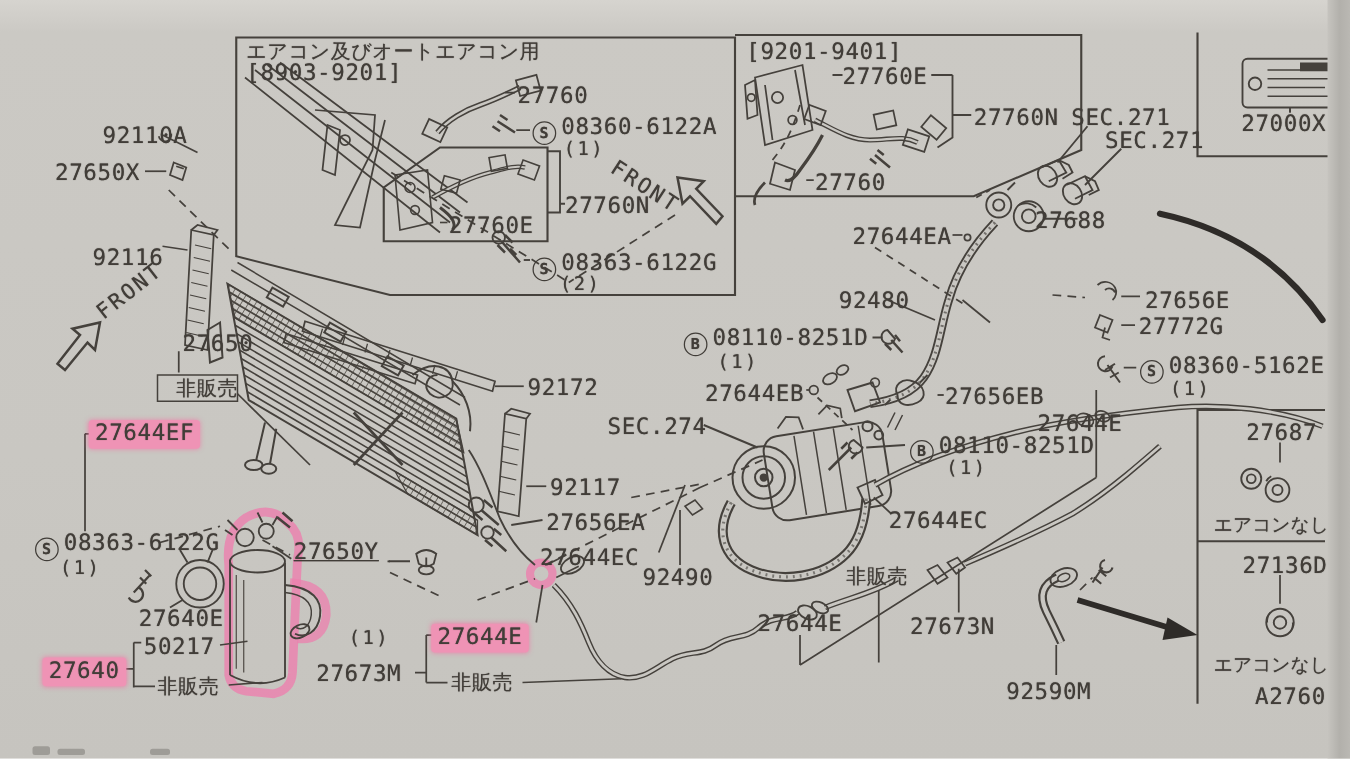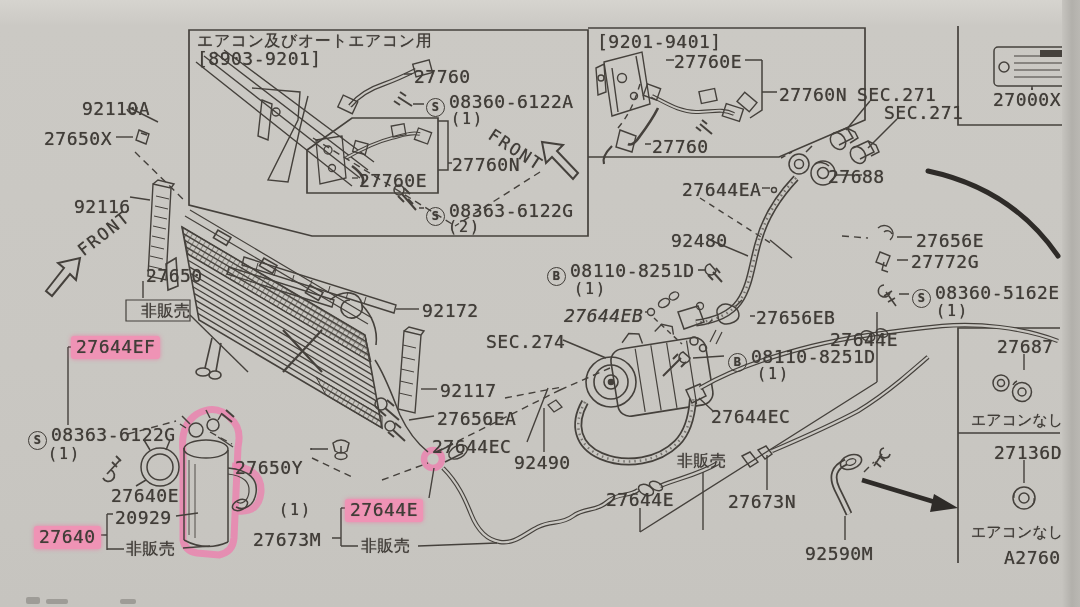--- a/index.html
+++ b/index.html
@@ -378,24 +378,24 @@
       <div class="lbl pn" style="left: 68px; top: 99px; margin-left: 14px;"><span>92110A</span></div>
       <div class="lbl pn" style="left: 44px; top: 129px;"><span>27650X</span></div>
       <div class="lbl pn" style="left: 74px; top: 197px;"><span>92116</span></div>
       <div class="lbl pn rot-l" style="left: 80px; top: 243px;"><span>FRONT</span></div>
       <div class="lbl pn" style="left: 118px; top: 266px; margin-left: 28px;"><span>27650</span></div>
       <div class="lbl jp" style="left: 141px; top: 302px;"><span>非販売</span></div>
       <div class="lbl pn hl" style="left: 76px; top: 337px; text-align: center;"><span>27644EF</span></div>
       <div class="lbl pn" style="left: 28px; top: 425px;"><span class="circ">S</span><span>08363-6122G</span></div>
       <div class="lbl sm" style="left: 48px; top: 446px;"><span>(1)</span></div>
       <div class="lbl pn" style="left: 111px; top: 486px;"><span>27640E</span></div>
-      <div class="lbl pn" style="left: 115px; top: 508px;"><span>20929</span></div>
+      <div class="lbl pn" style="left: 115px; top: 508px;"><span>50217</span></div>
       <div class="lbl pn hl" style="left: 39px; top: 527px;"><span>27640</span></div>
       <div class="lbl jp" style="left: 126px; top: 540px;"><span>非販売</span></div>
-      <div class="lbl pn" style="left: 235px; top: 458px;"><span>27650Y</span></div>
+      <div class="lbl pn" style="left: 235px; top: 432px; text-decoration: underline;"><span>27650Y</span></div>
       <div class="lbl sm" style="left: 279px; top: 502px;"><span>(1)</span></div>
       <div class="lbl pn hl" style="left: 350px; top: 500px;"><span>27644E</span></div>
       <div class="lbl pn" style="left: 253px; top: 530px;"><span>27673M</span></div>
       <div class="lbl jp" style="left: 361px; top: 537px;"><span>非販売</span></div>
       <div class="lbl jp" style="left: 197px; top: 32px; text-align: center;"><span>エアコン及びオートエアコン用</span></div>
       <div class="lbl pn" style="left: 197px; top: 49px;"><span>[8903-9201]</span></div>
       <div class="lbl pn" style="left: 414px; top: 67px;"><span>27760</span></div>
       <div class="lbl pn" style="left: 426px; top: 92px;"><span class="circ">S</span><span>08360-6122A</span></div>
       <div class="lbl sm" style="left: 451px; top: 111px;"><span>(1)</span></div>
       <div class="lbl pn rot-r" style="left: 490px; top: 124px;"><span>FRONT</span></div>
@@ -408,21 +408,21 @@
       <div class="lbl pn" style="left: 779px; top: 85px;"><span>27760N</span></div>
       <div class="lbl pn" style="left: 652px; top: 137px;"><span>27760</span></div>
       <div class="lbl pn" style="left: 857px; top: 85px;"><span>SEC.271</span></div>
       <div class="lbl pn" style="left: 884px; top: 103px;"><span>SEC.271</span></div>
       <div class="lbl pn" style="left: 993px; top: 90px;"><span>27000X</span></div>
       <div class="lbl pn" style="left: 828px; top: 167px;"><span>27688</span></div>
       <div class="lbl pn" style="left: 682px; top: 180px;"><span>27644EA</span></div>
       <div class="lbl pn" style="left: 654px; top: 231px; margin-left: 17px;"><span>92480</span></div>
       <div class="lbl pn" style="left: 547px; top: 261px;"><span class="circ">B</span><span>08110-8251D</span></div>
       <div class="lbl sm" style="left: 574px; top: 281px;"><span>(1)</span></div>
-      <div class="lbl pn" style="left: 564px; top: 306px; font-style: italic;"><span>27644EB</span></div>
+      <div class="lbl pn" style="left: 564px; top: 306px;"><span>27644EB</span></div>
       <div class="lbl pn" style="left: 486px; top: 332px;"><span>SEC.274</span></div>
       <div class="lbl pn" style="left: 916px; top: 231px;"><span>27656E</span></div>
       <div class="lbl pn" style="left: 911px; top: 252px;"><span>27772G</span></div>
       <div class="lbl pn" style="left: 912px; top: 283px;"><span class="circ">S</span><span>08360-5162E</span></div>
       <div class="lbl sm" style="left: 936px; top: 303px;"><span>(1)</span></div>
       <div class="lbl pn" style="left: 756px; top: 308px;"><span>27656EB</span></div>
       <div class="lbl pn" style="left: 728px; top: 347px;"><span class="circ">B</span><span>08110-8251D</span></div>
       <div class="lbl sm" style="left: 757px; top: 366px;"><span>(1)</span></div>
       <div class="lbl pn" style="left: 830px; top: 330px;"><span>27644E</span></div>
       <div class="lbl pn" style="left: 422px; top: 301px;"><span>92172</span></div>

